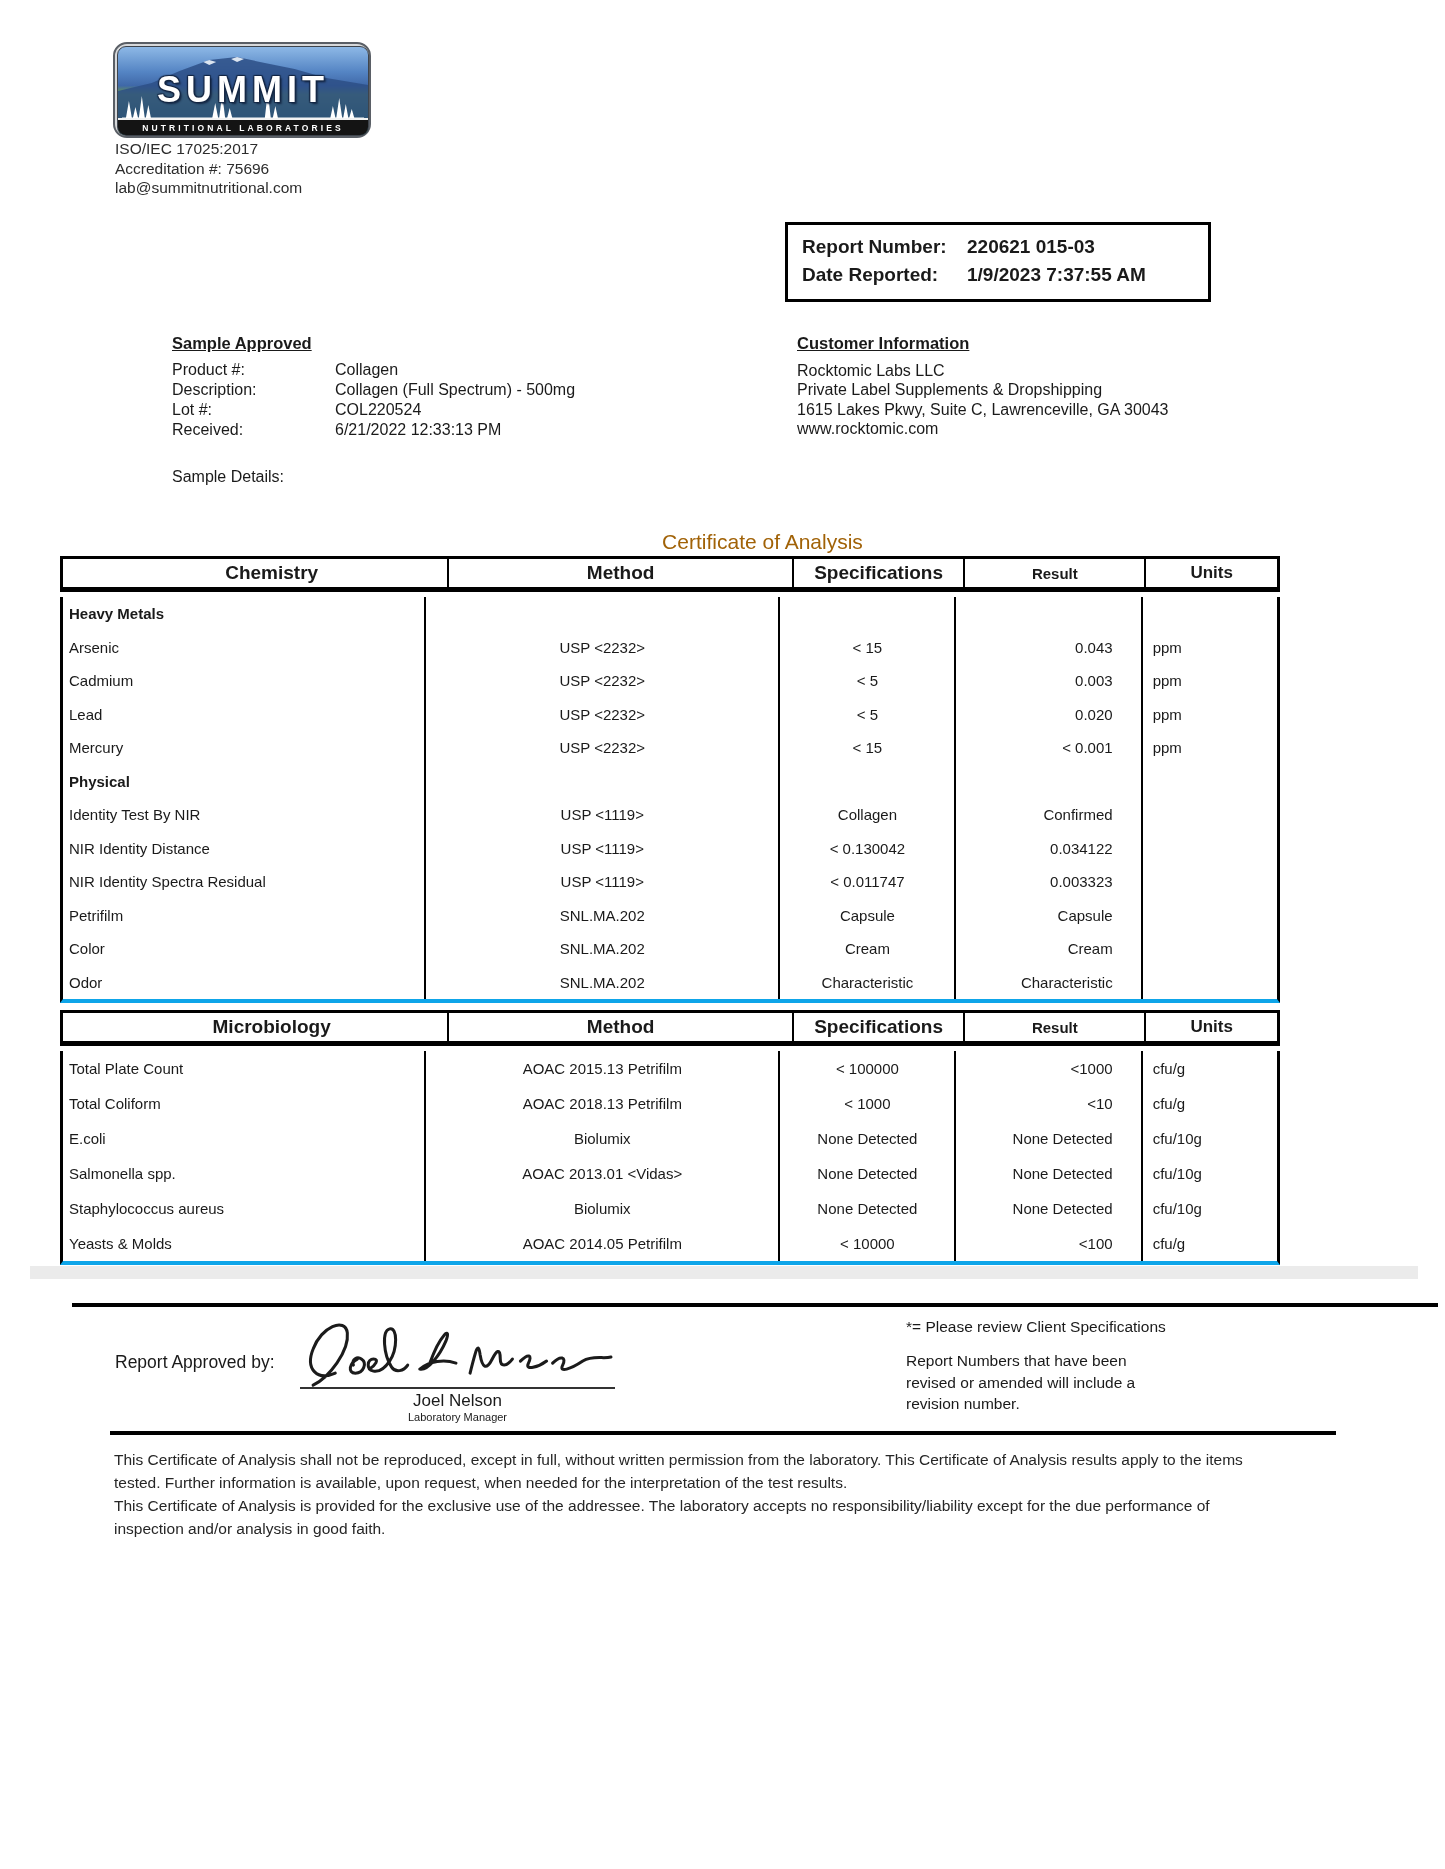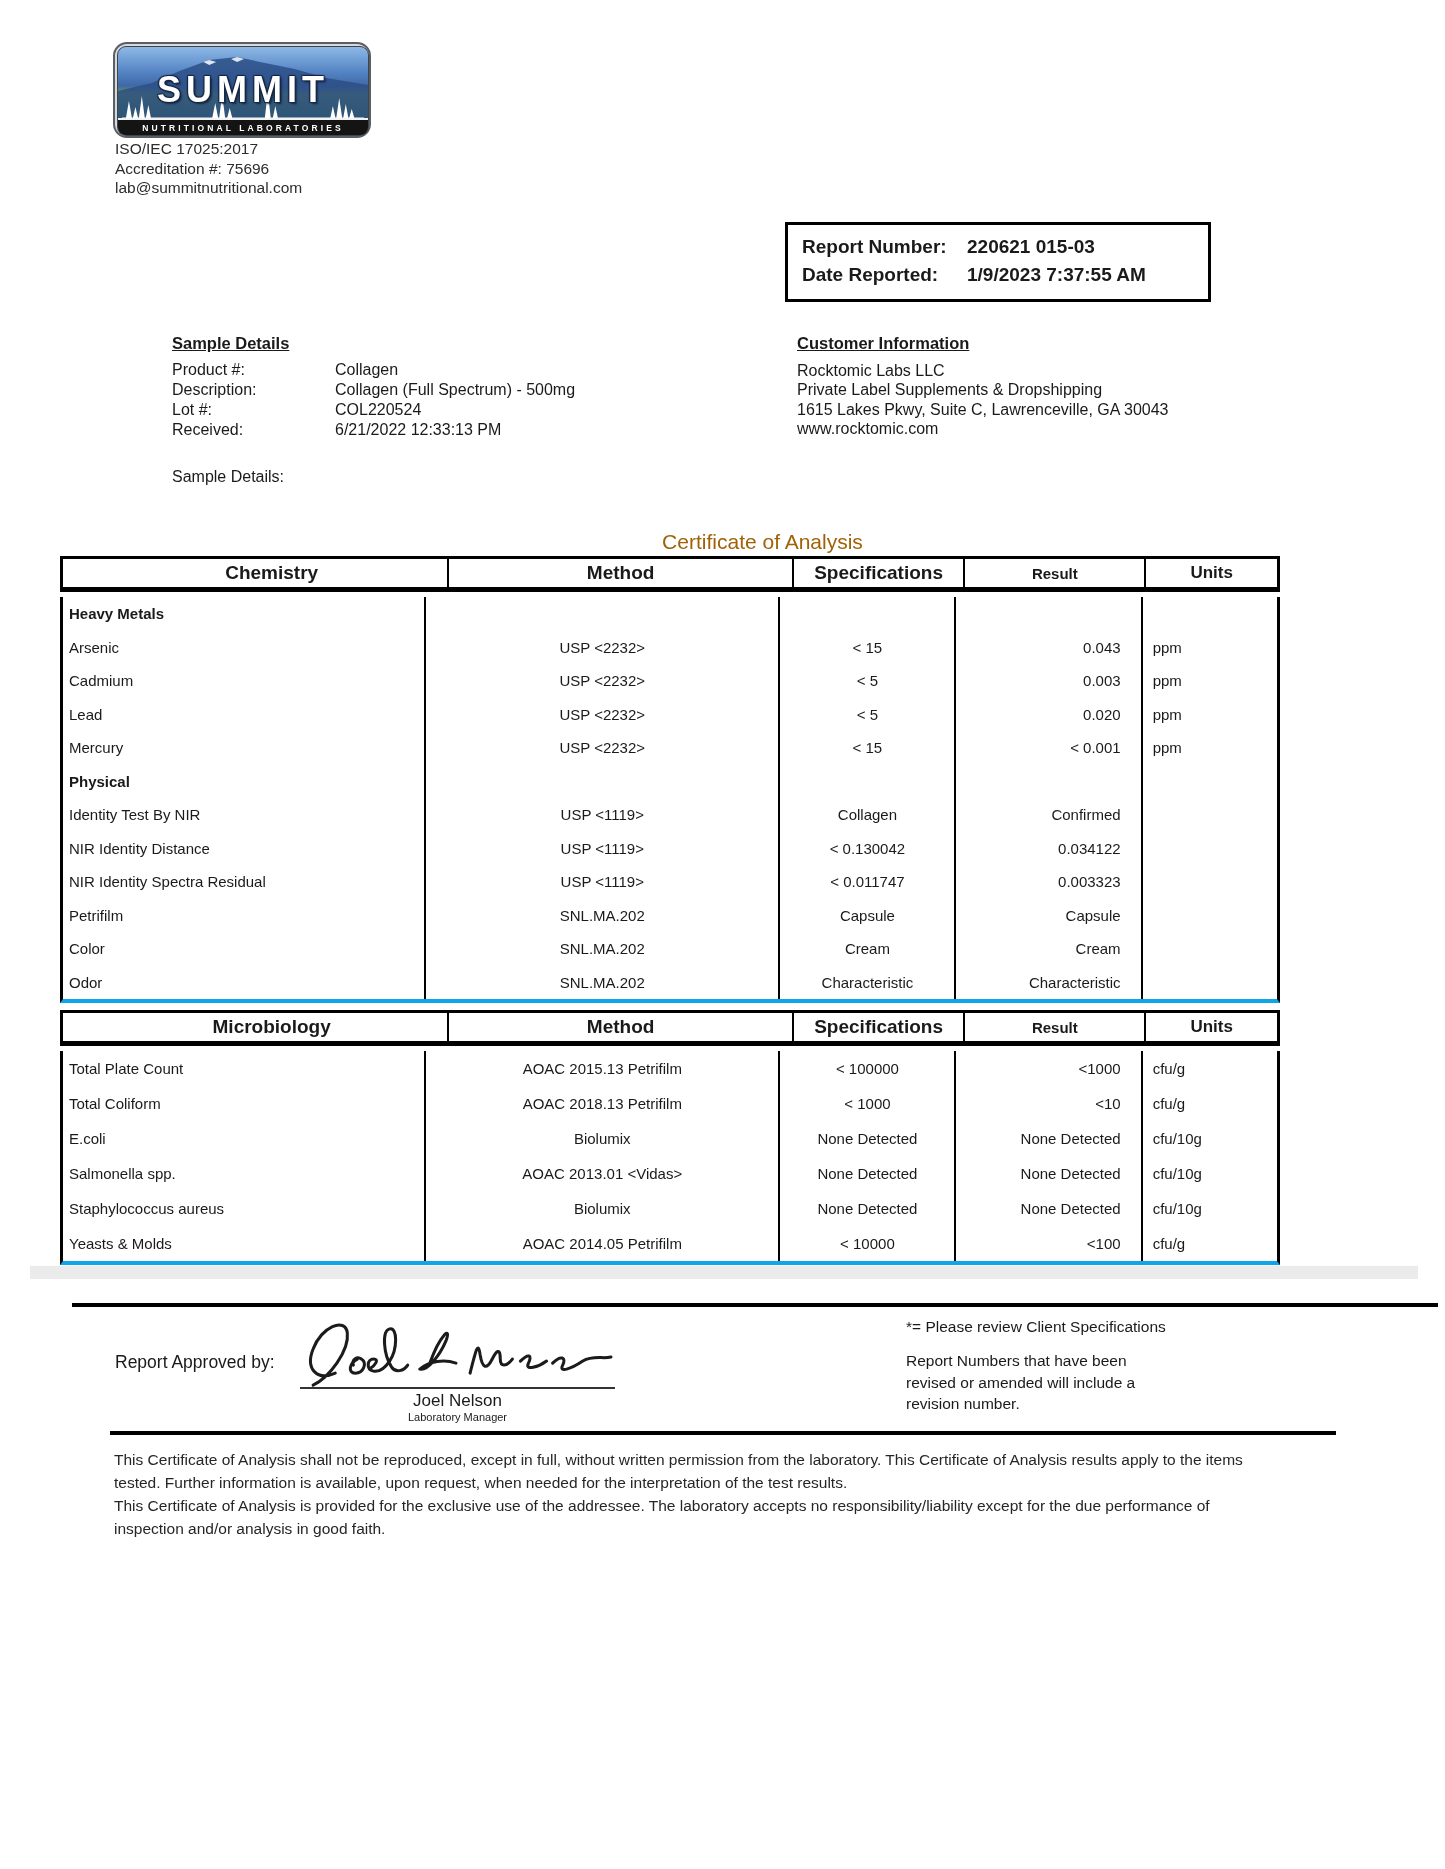--- a/index.html
+++ b/index.html
@@ -55,21 +55,21 @@
   .t-header .tcell{justify-content:center;font-weight:bold;}
   .h-main{font-size:19px;}
   .h-result{font-size:15px;}
   .h-units{font-size:17px;}
   .trow{display:flex;font-size:15px;}
   .chem .trow{height:33.5px;}
   .micro .trow{height:35px;}
   .cell-name{justify-content:flex-start;padding-left:6px;}
   .cell-method{justify-content:center;}
   .cell-spec{justify-content:center;}
-  .cell-result{justify-content:flex-end;padding-right:20px;}
+  .cell-result{justify-content:flex-end;padding-right:28px;}
   .cell-units{justify-content:flex-start;padding-left:10px;}
   .trow.section .cell-name{font-weight:bold;}
 
   .gray-band{position:absolute;left:30px;top:1266px;width:1388px;height:13px;background:#ebebeb;}
   .rule1{position:absolute;left:72px;top:1303px;width:1366px;height:4px;background:#000;}
   .rule2{position:absolute;left:110px;top:1431px;width:1226px;height:4px;background:#000;}
 
   
   .approve-label{position:absolute;left:115px;top:1352px;font-size:17.5px;}
   .signature{position:absolute;left:293px;top:1314px;width:322px;height:74px;}
@@ -120,21 +120,21 @@
       <span class="rb-label">Report Number:</span>
       <span>220621 015-03</span>
     </div>
     <div class="rb-row">
       <span class="rb-label">Date Reported:</span>
       <span>1/9/2023 7:37:55 AM</span>
     </div>
   </div>
 
   <div class="sample-details">
-    <div class="section-head">Sample Details</div>
+    <div class="section-head">Sample Approved</div>
     <div class="kv">
       <span class="k">Product #:</span>
       <span>Collagen</span>
     </div>
     <div class="kv">
       <span class="k">Description:</span>
       <span>Collagen (Full Spectrum) - 500mg</span>
     </div>
     <div class="kv">
       <span class="k">Lot #:</span>

